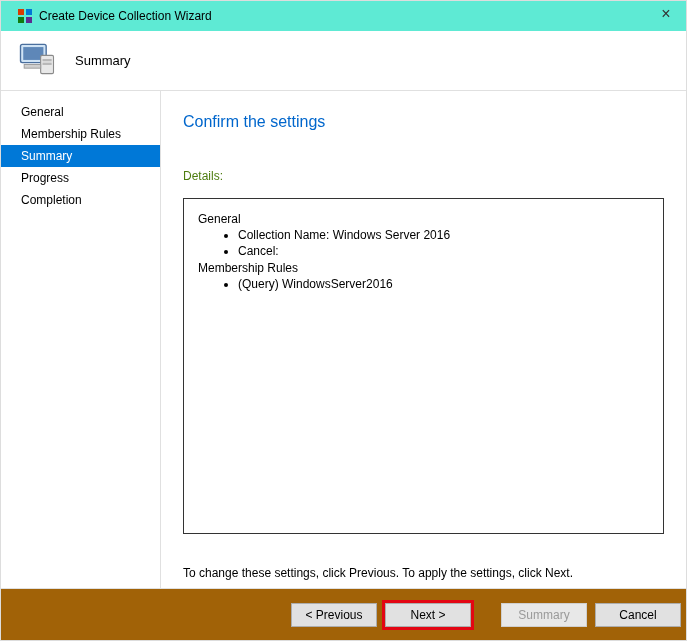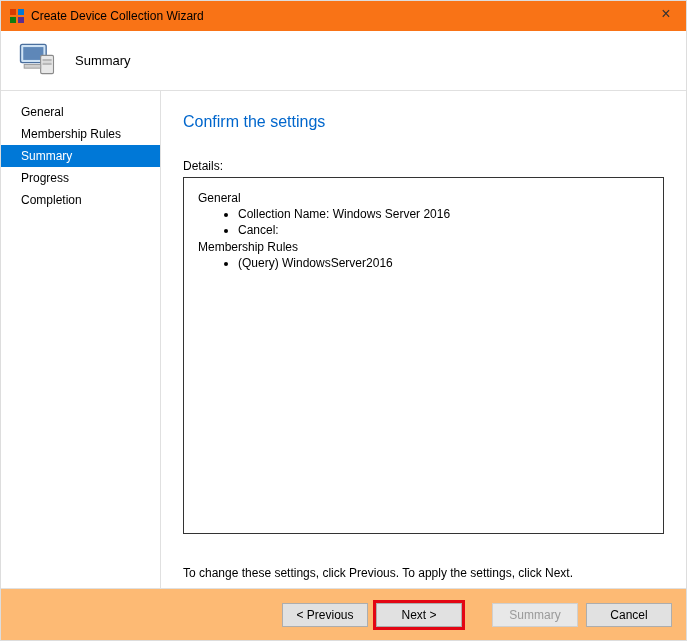--- a/index.html
+++ b/index.html
@@ -9,22 +9,22 @@
       background: #fff;
       width: 687px;
       height: 641px;
       overflow: hidden;
       border: 1px solid #ddd;
     }
     .titlebar {
       height: 30px;
       display: flex;
       align-items: center;
-      padding: 0 8px;
-      background: #f97316;
+      padding: 0 16px;
+      background: #5eead4;
       position: relative;
     }
     .titlebar .app-icon {
       width: 16px; height: 16px;
       margin-right: 6px;
     }
     .titlebar .title {
       font-size: 12px;
       color: #000;
     }
@@ -76,26 +76,26 @@
     .content {
       flex: 1;
       padding: 22px 22px 8px 22px;
       display: flex;
       flex-direction: column;
     }
     .heading {
       color: #0066cc;
       font-size: 16px;
       font-weight: 400;
-      margin-bottom: 28px;
+      margin-bottom: 38px;
     }
     .label {
       font-size: 12px;
-      color: #000000;
-      margin-bottom: 4px;
+      color: #4d7c0f;
+      margin-bottom: 15px;
     }
     .details-box {
       flex: 1;
       border: 1px solid #333;
       padding: 12px 14px;
       font-size: 12px;
       color: #000;
       background: #fff;
       overflow: auto;
       line-height: 1.35;
@@ -110,23 +110,23 @@
       font-size: 12px;
       color: #000;
       margin-top: 32px;
     }
     .buttonbar {
       height: 52px;
       border-top: 1px solid #e0e0e0;
       display: flex;
       align-items: center;
       justify-content: flex-end;
-      padding-right: 14px;
+      padding-right: 5px;
       gap: 8px;
-      background: #fdba74;
+      background: #a16207;
     }
     .btn {
       min-width: 86px;
       height: 24px;
       font-size: 12px;
       font-family: inherit;
       background: #e1e1e1;
       border: 1px solid #adadad;
       color: #000;
       cursor: pointer;

